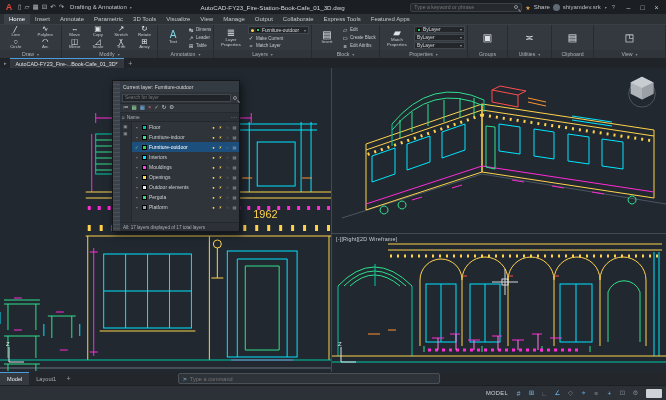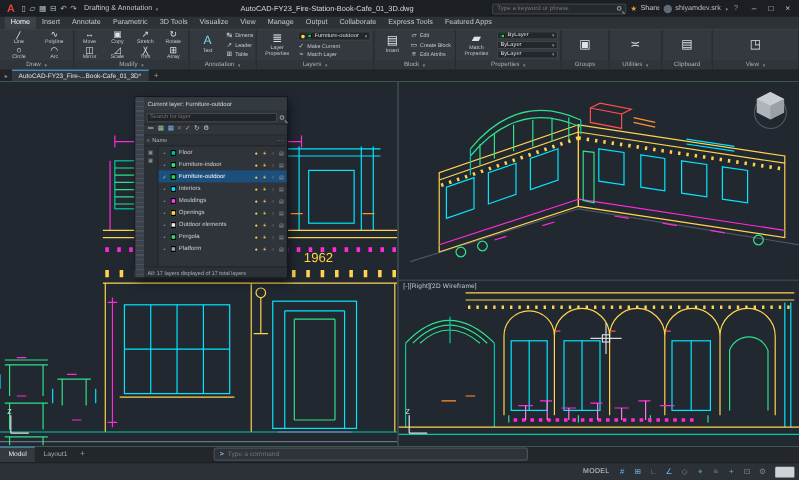--- a/index.html
+++ b/index.html
@@ -51,21 +51,21 @@
 .swatch{width:4px;height:4px;flex:none;border:0.5px solid #111}
 .dot{width:3px;height:3px;border-radius:50%;background:#ffd34d;flex:none}
 
 
 .filetabs{height:10px;background:#202327;display:flex;align-items:stretch;gap:1px;padding-left:2px;flex:none}
 .tabscroll{display:flex;align-items:center;color:#8a9096;font-size:5px;padding:0 2px}
 .ftab{background:#33383e;color:#dde0e3;font-size:5.4px;padding:0 6px;display:flex;align-items:center;white-space:nowrap;border-top:1px solid #4a9edd}
 .ftab-add{width:11px;display:flex;align-items:center;justify-content:center;color:#9aa0a6;font-size:7px}
 
 
-.canvas{flex:1;position:relative;display:flex;min-height:0;background:#86efac}
+.canvas{flex:1;position:relative;display:flex;min-height:0;background:#4c1d95}
 .vp{position:relative;background:#212830;overflow:hidden}
 .vp-left{width:332px;flex:none;border-right:1px solid #424950}
 .vp-rcol{flex:1;display:flex;flex-direction:column;min-width:0}
 .vp-tr{height:166px;flex:none;border-bottom:1px solid #424950}
 .vp-br{flex:1}
 .vpsvg{width:100%;height:100%;display:block}
 .vplabel{position:absolute;top:2px;left:4px;font-size:5.4px;color:#c9ced3;letter-spacing:.2px}
 .ucs{position:absolute;bottom:4px;left:4px}
 .viewcube{position:absolute;top:3px;right:5px;width:38px;height:38px}
 

